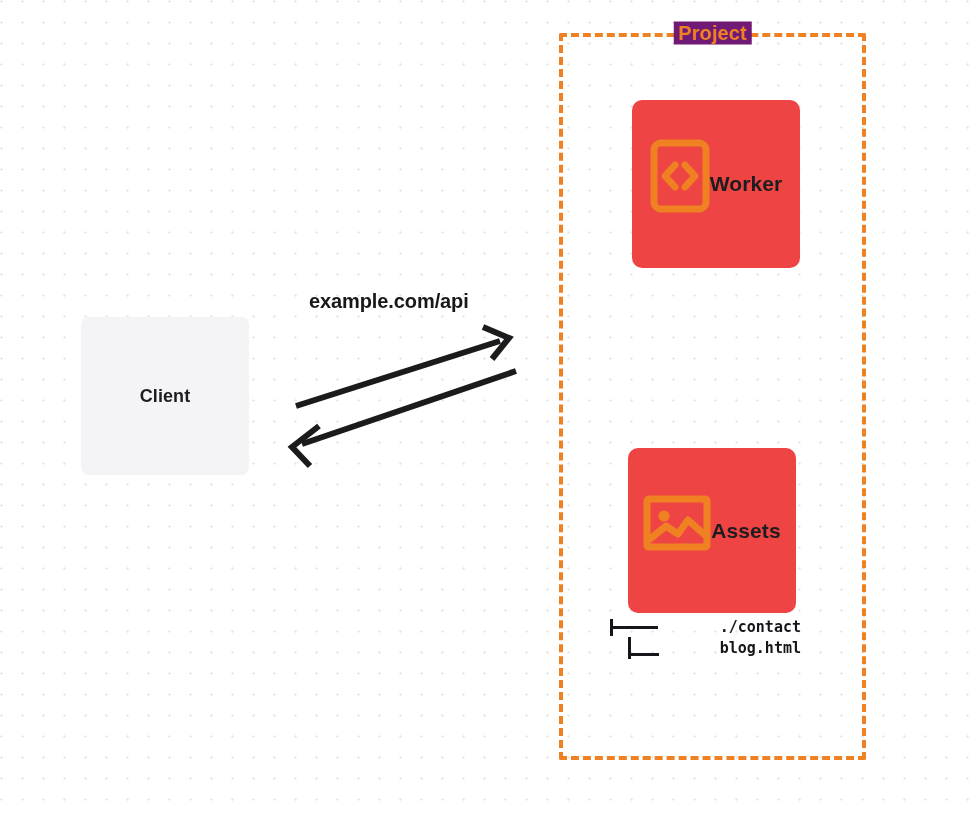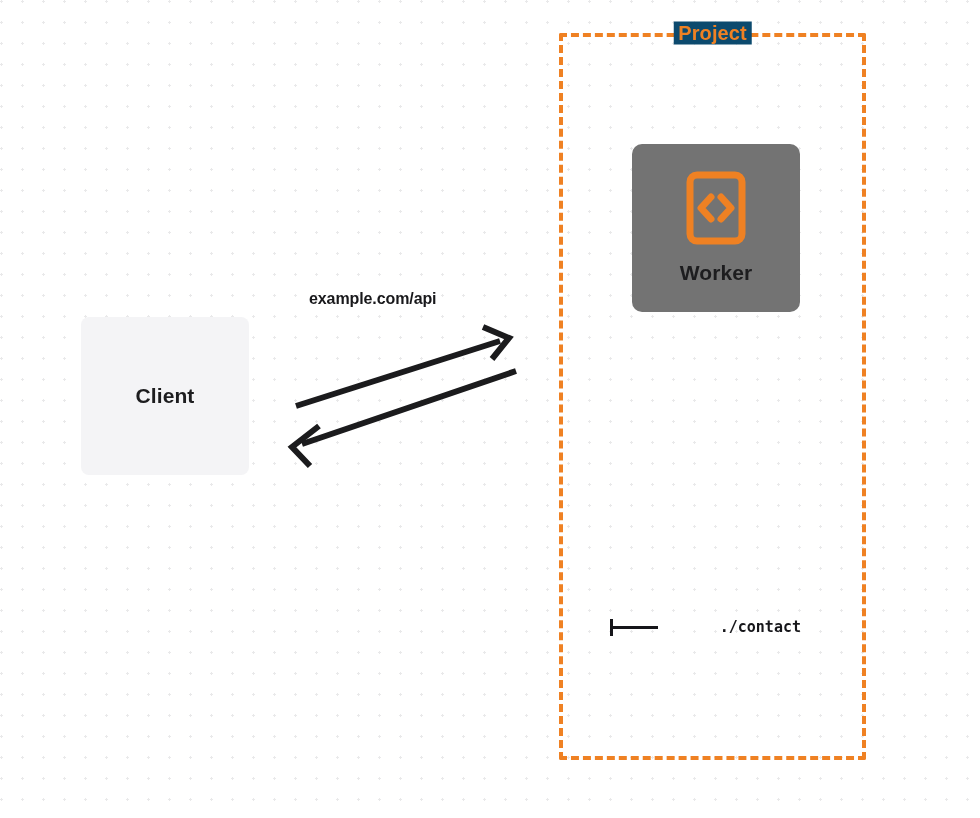--- a/index.html
+++ b/index.html
@@ -33,40 +33,40 @@
     top: 317px;
     width: 168px;
     height: 158px;
     background: #f4f4f6;
     border-radius: 8px;
     display: flex;
     align-items: center;
     justify-content: center;
   }
   .client-label {
-    font-size: 21px;
+    font-size: 18px;
     font-weight: bold;
     color: #1d1d1f;
     letter-spacing: 0.1px;
   }
 
   
   .arrows {
     position: absolute;
     left: 0;
     top: 0;
     width: 980px;
     height: 818px;
     pointer-events: none;
   }
   .edge-label {
     position: absolute;
     left: 309px;
     top: 290px;
-    font-size: 16px;
+    font-size: 20px;
     font-weight: bold;
     color: #18181b;
     letter-spacing: -0.1px;
     white-space: nowrap;
   }
 
   
   .project-group {
     position: absolute;
     left: 559px;
@@ -74,39 +74,38 @@
     width: 307px;
     height: 727px;
     border: 4px dashed #ef8123;
     border-radius: 2px;
   }
   .project-title {
     position: absolute;
     left: 50%;
     top: -4px;
     transform: translate(-50%, -50%);
-    background: #0c4a6e;
+    background: #701a75;
     padding: 0 5px;
     font-size: 20px;
     font-weight: bold;
     color: #ef8123;
     letter-spacing: 0.1px;
     white-space: nowrap;
   }
 
   
   .card {
     position: absolute;
-    background: #737373;
+    background: #ef4444;
     border-radius: 10px;
     display: flex;
-    flex-direction: column;
+    flex-direction: row;
     align-items: center;
     justify-content: center;
-    margin-top: 44px;
   }
   .card-worker {
     left: 632px;
     top: 100px;
     width: 168px;
     height: 168px;
   }
   .card-assets {
     left: 628px;
     top: 448px;
@@ -220,29 +219,46 @@
     <span class="card-icon">
       <svg width="60" height="74" viewBox="0 0 60 74" aria-hidden="true">
         <rect x="4" y="4" width="52" height="66" rx="7" ry="7" fill="none" stroke="#ef8123" stroke-width="7"></rect>
         <polyline points="25,26 15,37 25,48" fill="none" stroke="#ef8123" stroke-width="7" stroke-linecap="round" stroke-linejoin="round"></polyline>
         <polyline points="35,26 45,37 35,48" fill="none" stroke="#ef8123" stroke-width="7" stroke-linecap="round" stroke-linejoin="round"></polyline>
       </svg>
     </span>
     <span class="card-label">Worker</span>
   </div>
 
+  <div class="card card-assets">
+    <span class="card-icon">
+      <svg width="68" height="58" viewBox="0 0 68 58" aria-hidden="true">
+        <rect x="4" y="5" width="60" height="48" rx="2" ry="2" fill="none" stroke="#ef8123" stroke-width="7"></rect>
+        <circle cx="21" cy="22" r="5.5" fill="#ef8123"></circle>
+        <polyline points="7,45 23,32 35,40 45,26 63,42" fill="none" stroke="#ef8123" stroke-width="7" stroke-linecap="round" stroke-linejoin="round"></polyline>
+      </svg>
+    </span>
+    <span class="card-label">Assets</span>
+  </div>
 
   <div class="file-tree">
 
     <div class="tree-row">
       <span class="tree-glyph">
         <span class="g-root-tick"></span>
         <span class="g-root-dash"></span>
       </span>
       <span class="tree-name">./contact</span>
     </div>
 
 
+    <div class="tree-row">
+      <span class="tree-glyph">
+        <span class="g-bar"></span>
+        <span class="g-under"></span>
+      </span>
+      <span class="tree-name">blog.html</span>
+    </div>
 
 
   </div>
 
 </div>
 
 </body></html>

